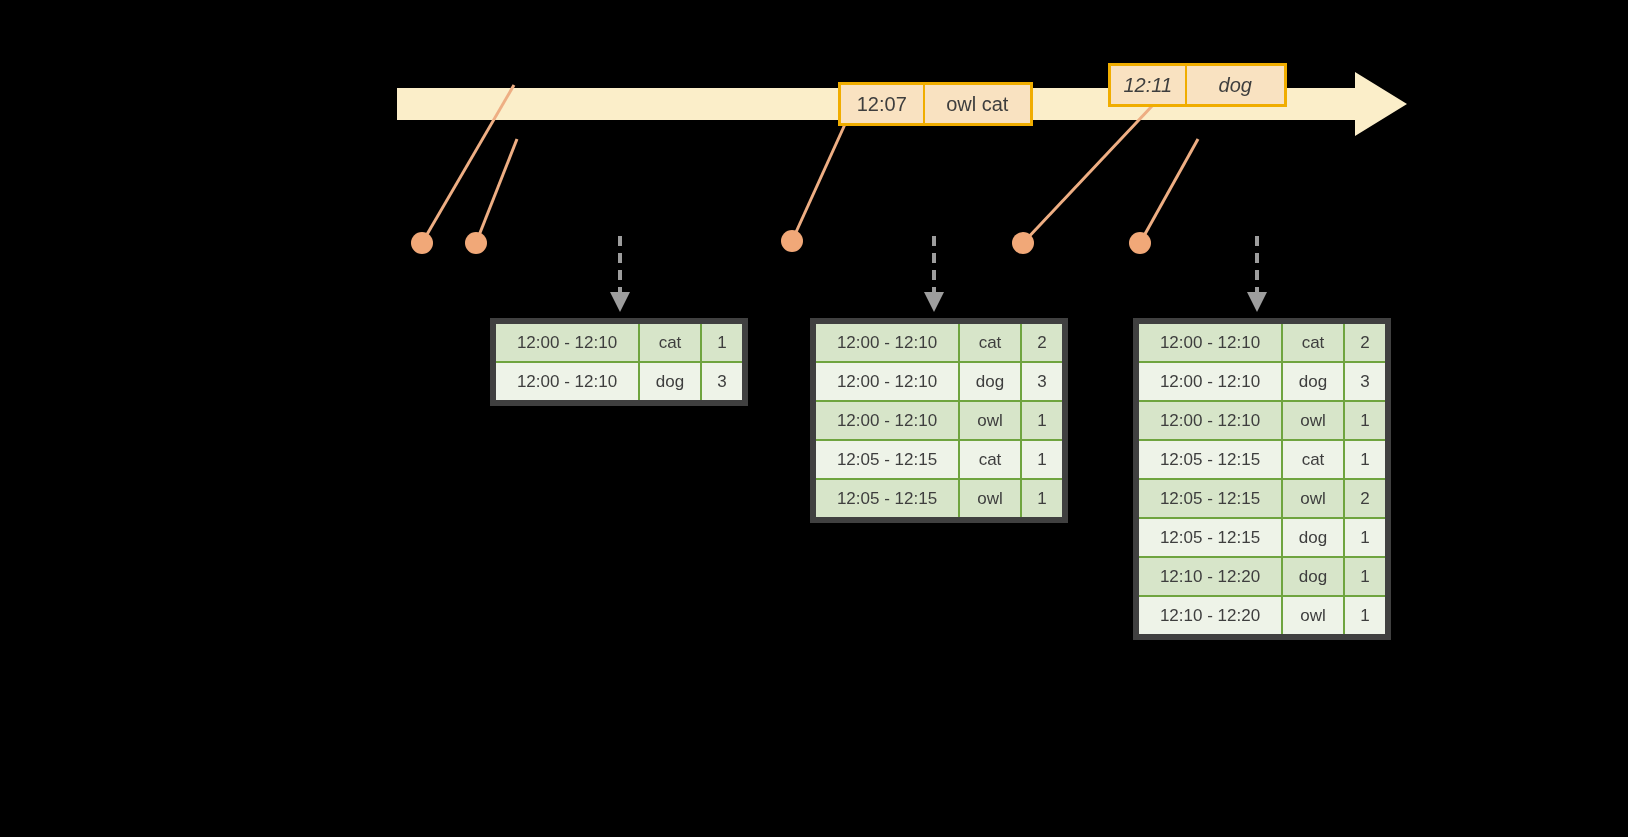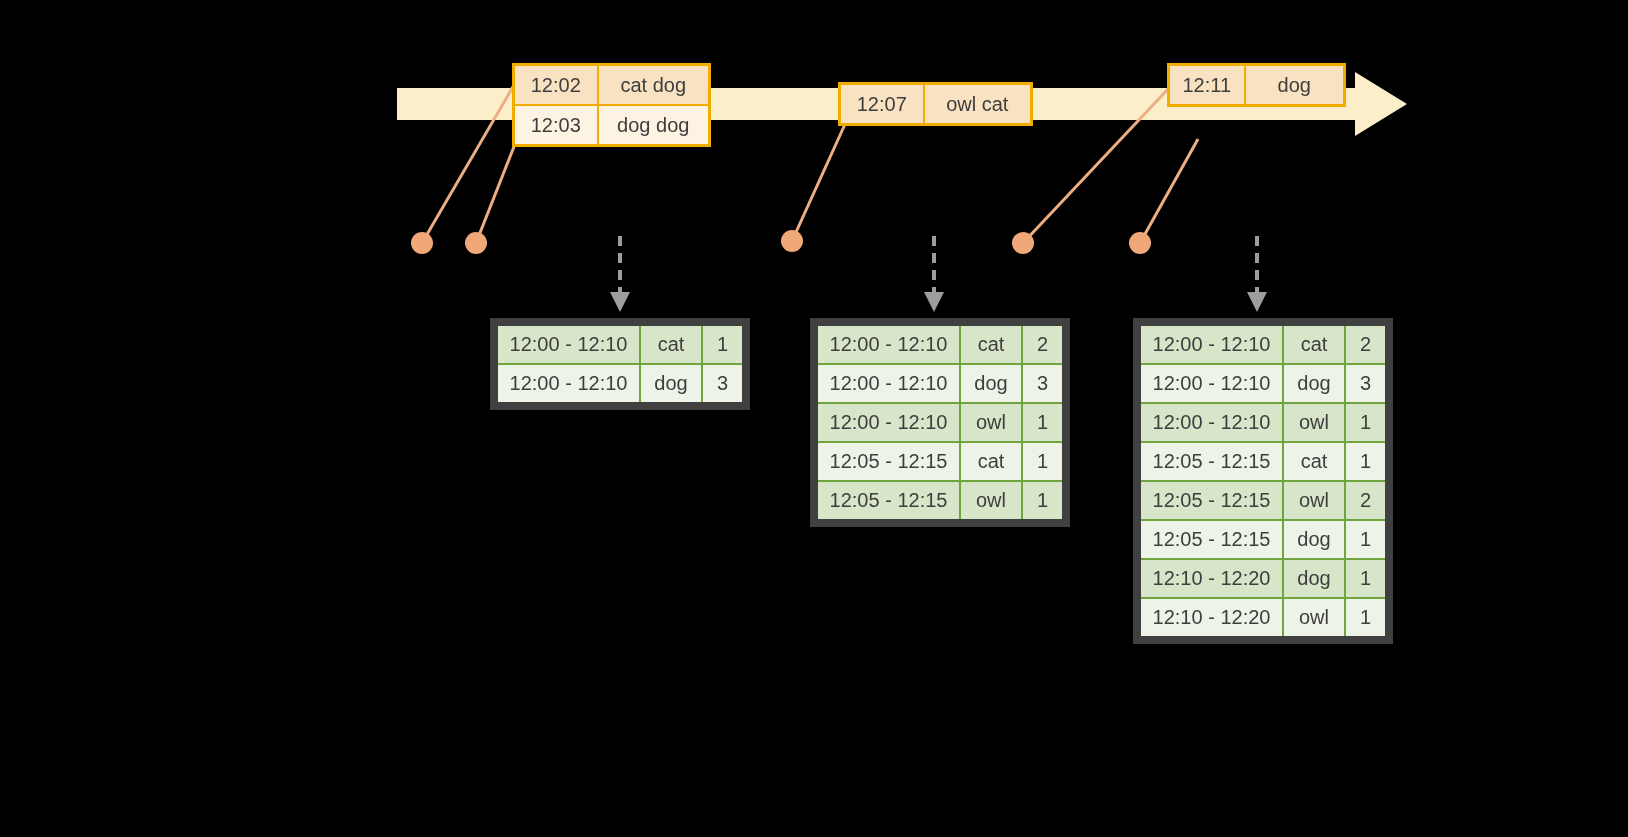--- a/index.html
+++ b/index.html
@@ -57,22 +57,22 @@
     padding: 0 10px;
     color: #3e3e3e;
   }
   td.er1 { background: #f9e2c1; }
   td.er2 { background: #fdf3e2; }
   
   table.result-table {
     position: absolute;
     border-collapse: collapse;
     background: #ef4444;
-    border: 8px solid #404040;
-    font-size: 20px;
+    border: 6px solid #404040;
+    font-size: 17px;
   }
   table.result-table td {
     border: 2px solid #6fa43f;
     height: 37px;
     text-align: center;
     padding: 0 6px;
     color: #3e3e3e;
   }
   tr.rd td { background: #d7e5c9; }
   tr.rl td { background: #eef3e8; }
@@ -104,51 +104,35 @@
     <circle cx="1140" cy="243" r="11" fill="#f1a878"></circle>
 
     <line x1="620" y1="236" x2="620" y2="294" stroke="#9d9d9d" stroke-width="4" stroke-dasharray="10 7"></line>
     <polygon points="610,292 630,292 620,312" fill="#9d9d9d"></polygon>
     <line x1="934" y1="236" x2="934" y2="294" stroke="#9d9d9d" stroke-width="4" stroke-dasharray="10 7"></line>
     <polygon points="924,292 944,292 934,312" fill="#9d9d9d"></polygon>
     <line x1="1257" y1="236" x2="1257" y2="294" stroke="#9d9d9d" stroke-width="4" stroke-dasharray="10 7"></line>
     <polygon points="1247,292 1267,292 1257,312" fill="#9d9d9d"></polygon>
   </svg>
 
-  <table class="event-table" style="left:512px; top:63px;">
-    <colgroup>
-        <col class="c-time">
-        <col style="width:112px;">
-      </colgroup>
-    <tbody>
-        <tr>
-      <td class="er1">12:02</td>
-      <td class="er1">cat dog</td>
-    </tr>
-    <tr>
-      <td class="er2">12:03</td>
-      <td class="er2">dog dog</td>
-    </tr>
-  </tbody>
-    </table>
 
   <table class="event-table" style="left:838px; top:82px;border-radius:15px;">
     <colgroup>
         <col class="c-time">
         <col style="width:108px;">
       </colgroup>
     <tbody>
         <tr>
       <td class="er1">12:07</td>
       <td class="er1">owl cat</td>
     </tr>
   </tbody>
     </table>
 
-  <table class="event-table" style="left:1167px; top:63px;">
+  <table class="event-table" style="left:1108px; top:63px;font-style:italic;">
     <colgroup>
         <col style="width:76px;">
         <col style="width:100px;">
       </colgroup>
     <tbody>
         <tr>
       <td class="er1">12:11</td>
       <td class="er1">dog</td>
     </tr>
   </tbody>

